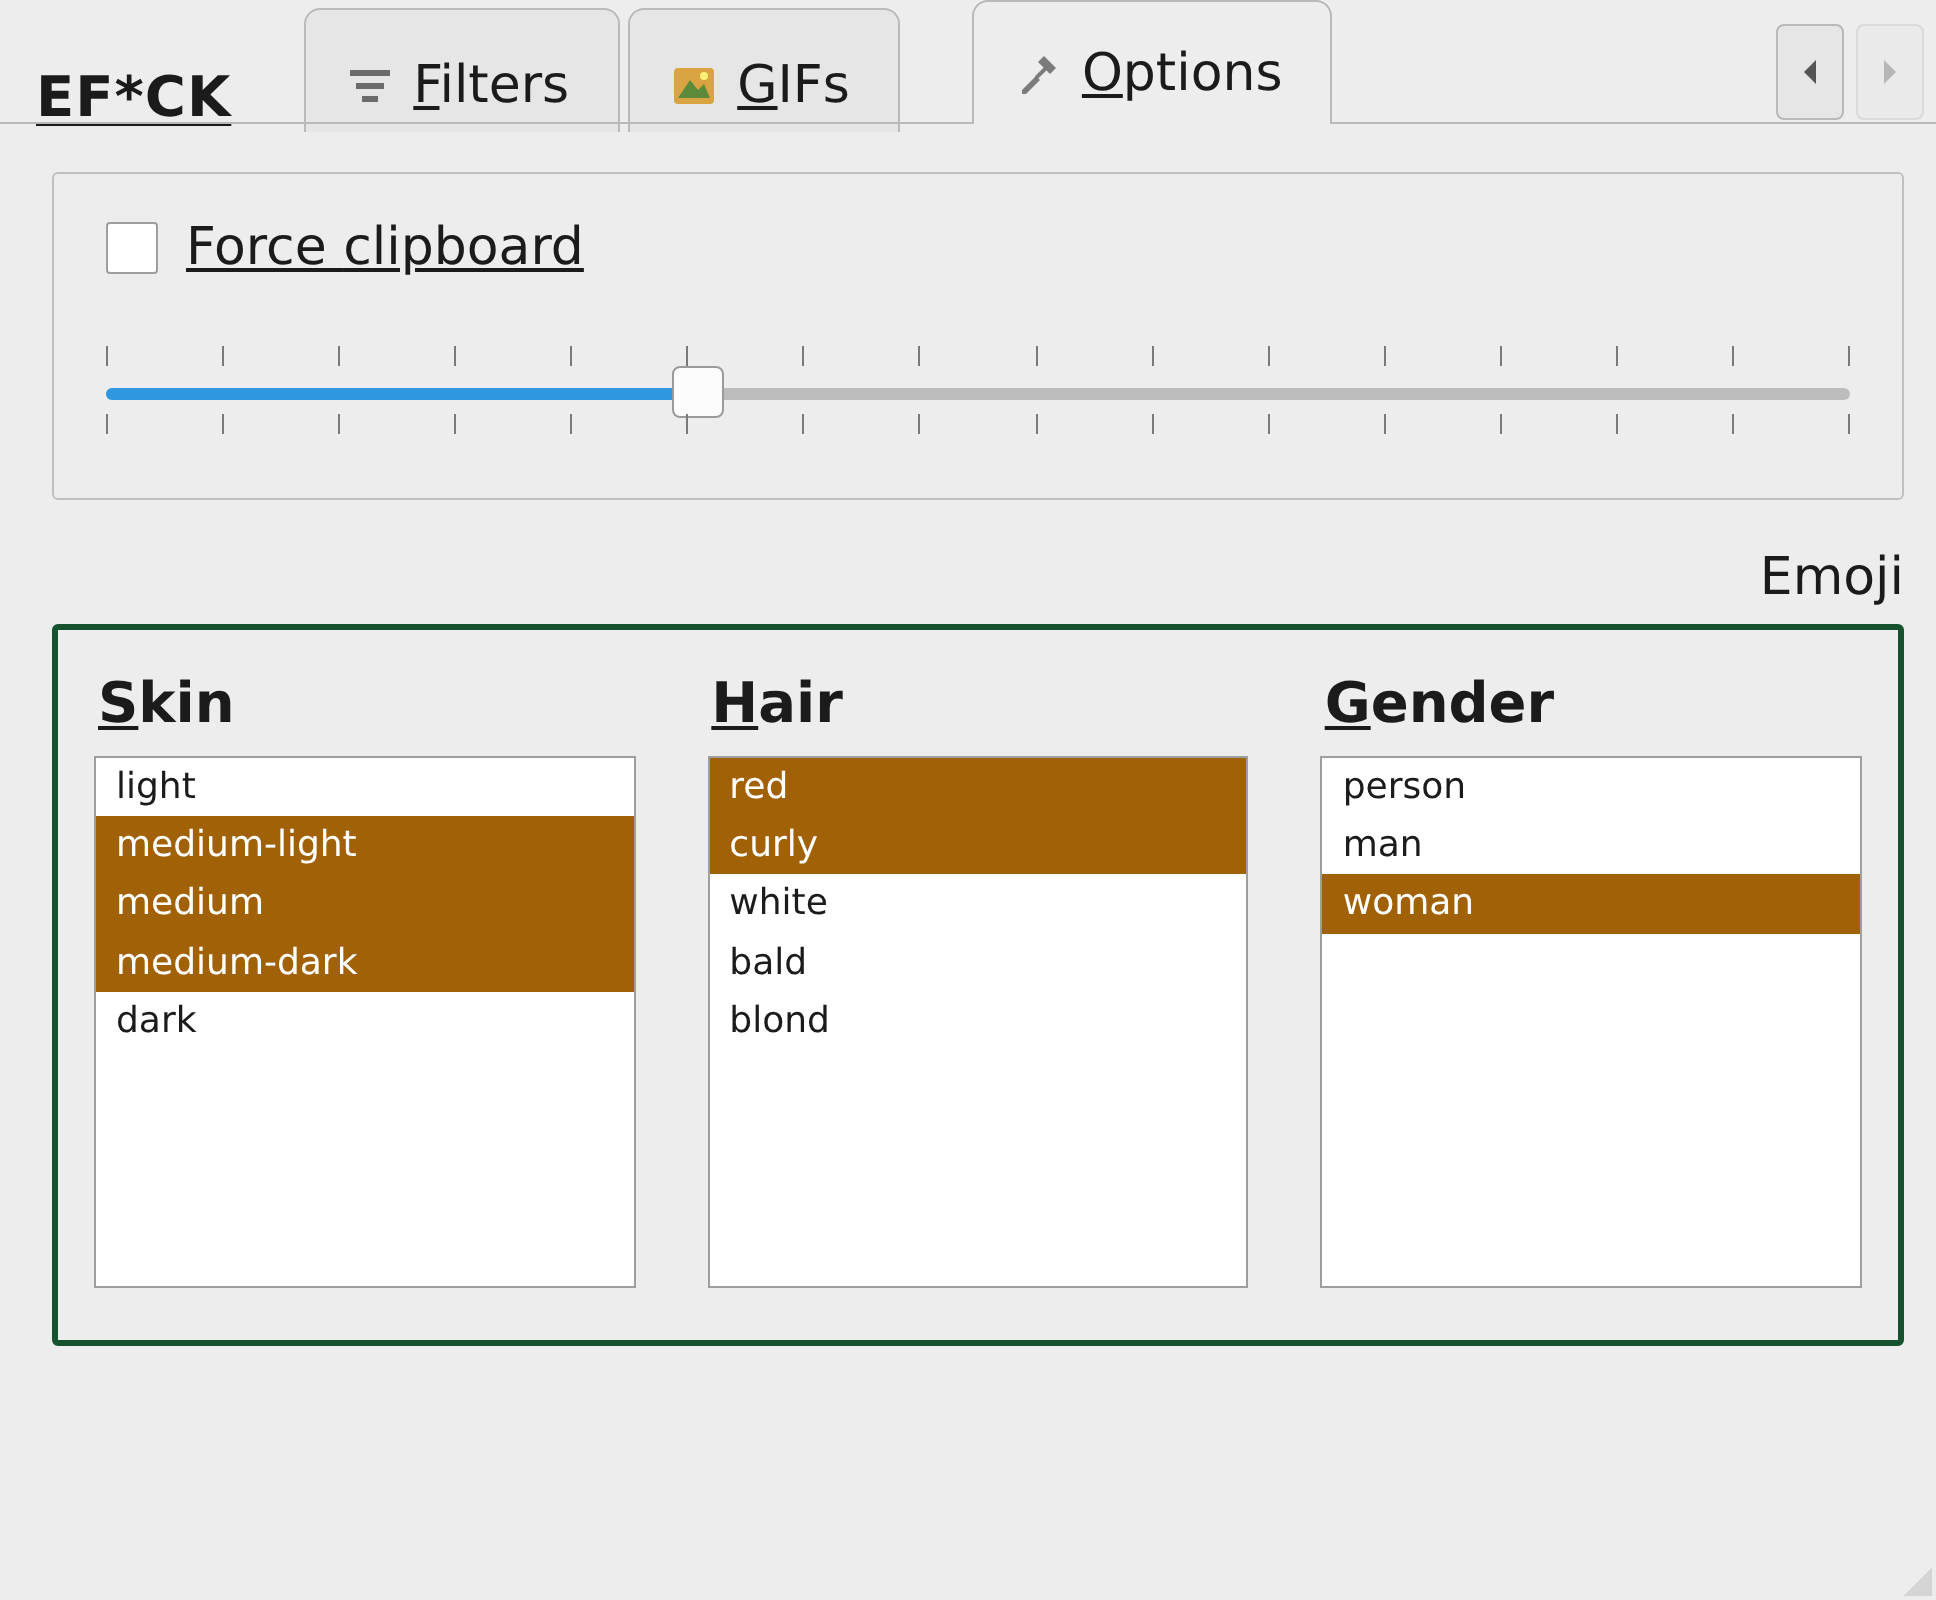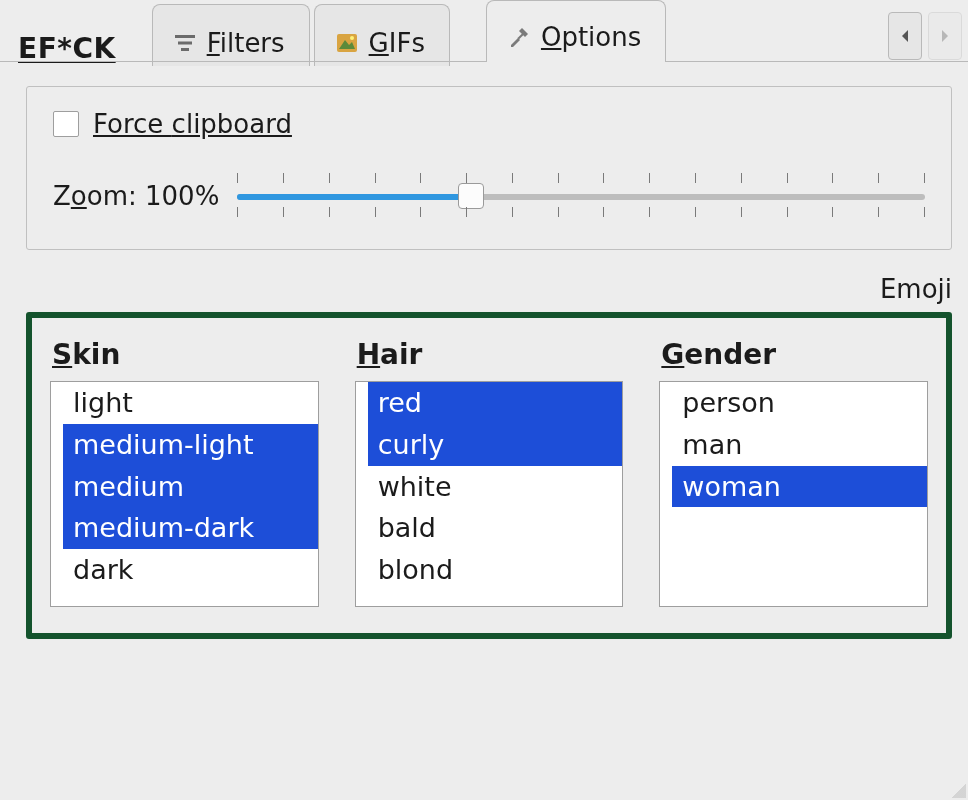--- a/index.html
+++ b/index.html
@@ -127,46 +127,45 @@
   .slider-ticks{
     position:absolute; left:0; right:0; bottom:0; height:12px; top:auto;
     display:flex; justify-content:space-between;
   }
   .slider-ticks.top{top:0;bottom:auto;}
   .slider-ticks span{display:block;width:1px;height:10px;background:#7a7a7a;}
 
   
   .section-label { font-size:26px; margin: 24px 0 8px 4px; text-align: right; }
   .emoji-box {
-    border: 6px solid #14532d;
+    border: 3px solid #14532d;
     border-radius: 3px;
     padding: 16px 18px 26px 18px;
     display:flex;
     gap: 36px;
   }
   .col { flex:1; min-width:0;}
   .col-header {
     font-size:28px; font-weight:700; margin: 4px 0 10px 2px;
   }
   .listbox {
     background:#fff;
     border: 1px solid #9e9e9e;
-    height: 226px;
+    height: 266px;
     overflow:hidden;
-    font-size:27px;
-    padding-left:12px;
+    font-size:18px;
   }
   .listbox .item{
     padding: 2px 10px 2px 10px;
     line-height: 1.4;
     white-space: nowrap;
     cursor:pointer;
   }
   .listbox .item.sel{
-    background:#1d4ed8;
+    background:#a16207;
     color:#fff;
   }
   
   .grip{
     position: fixed; right:2px; bottom:2px; width:18px;height:18px;
     background:
       linear-gradient(135deg, transparent 60%, #bdbdbd 60%);
     opacity:.5;
   }
 
@@ -242,24 +241,20 @@
 
   <div class="group-box">
     <label class="cb-row">
       <span class="cb-box"></span>
       <span>
         <span>Force </span><span class="underline-accel">c</span><span>lipboard</span>
       </span>
     </label>
 
     <div class="zoom-row">
-      <span class="zoom-label">
-        <span>Z</span><span class="underline-accel">o</span><span>om:</span>
-        <span> </span><span>100%</span>
-      </span>
       <div class="slider">
         <div class="slider-ticks top">
             <span></span>
             <span></span>
             <span></span>
             <span></span>
             <span></span>
             <span></span>
             <span></span>
             <span></span>

